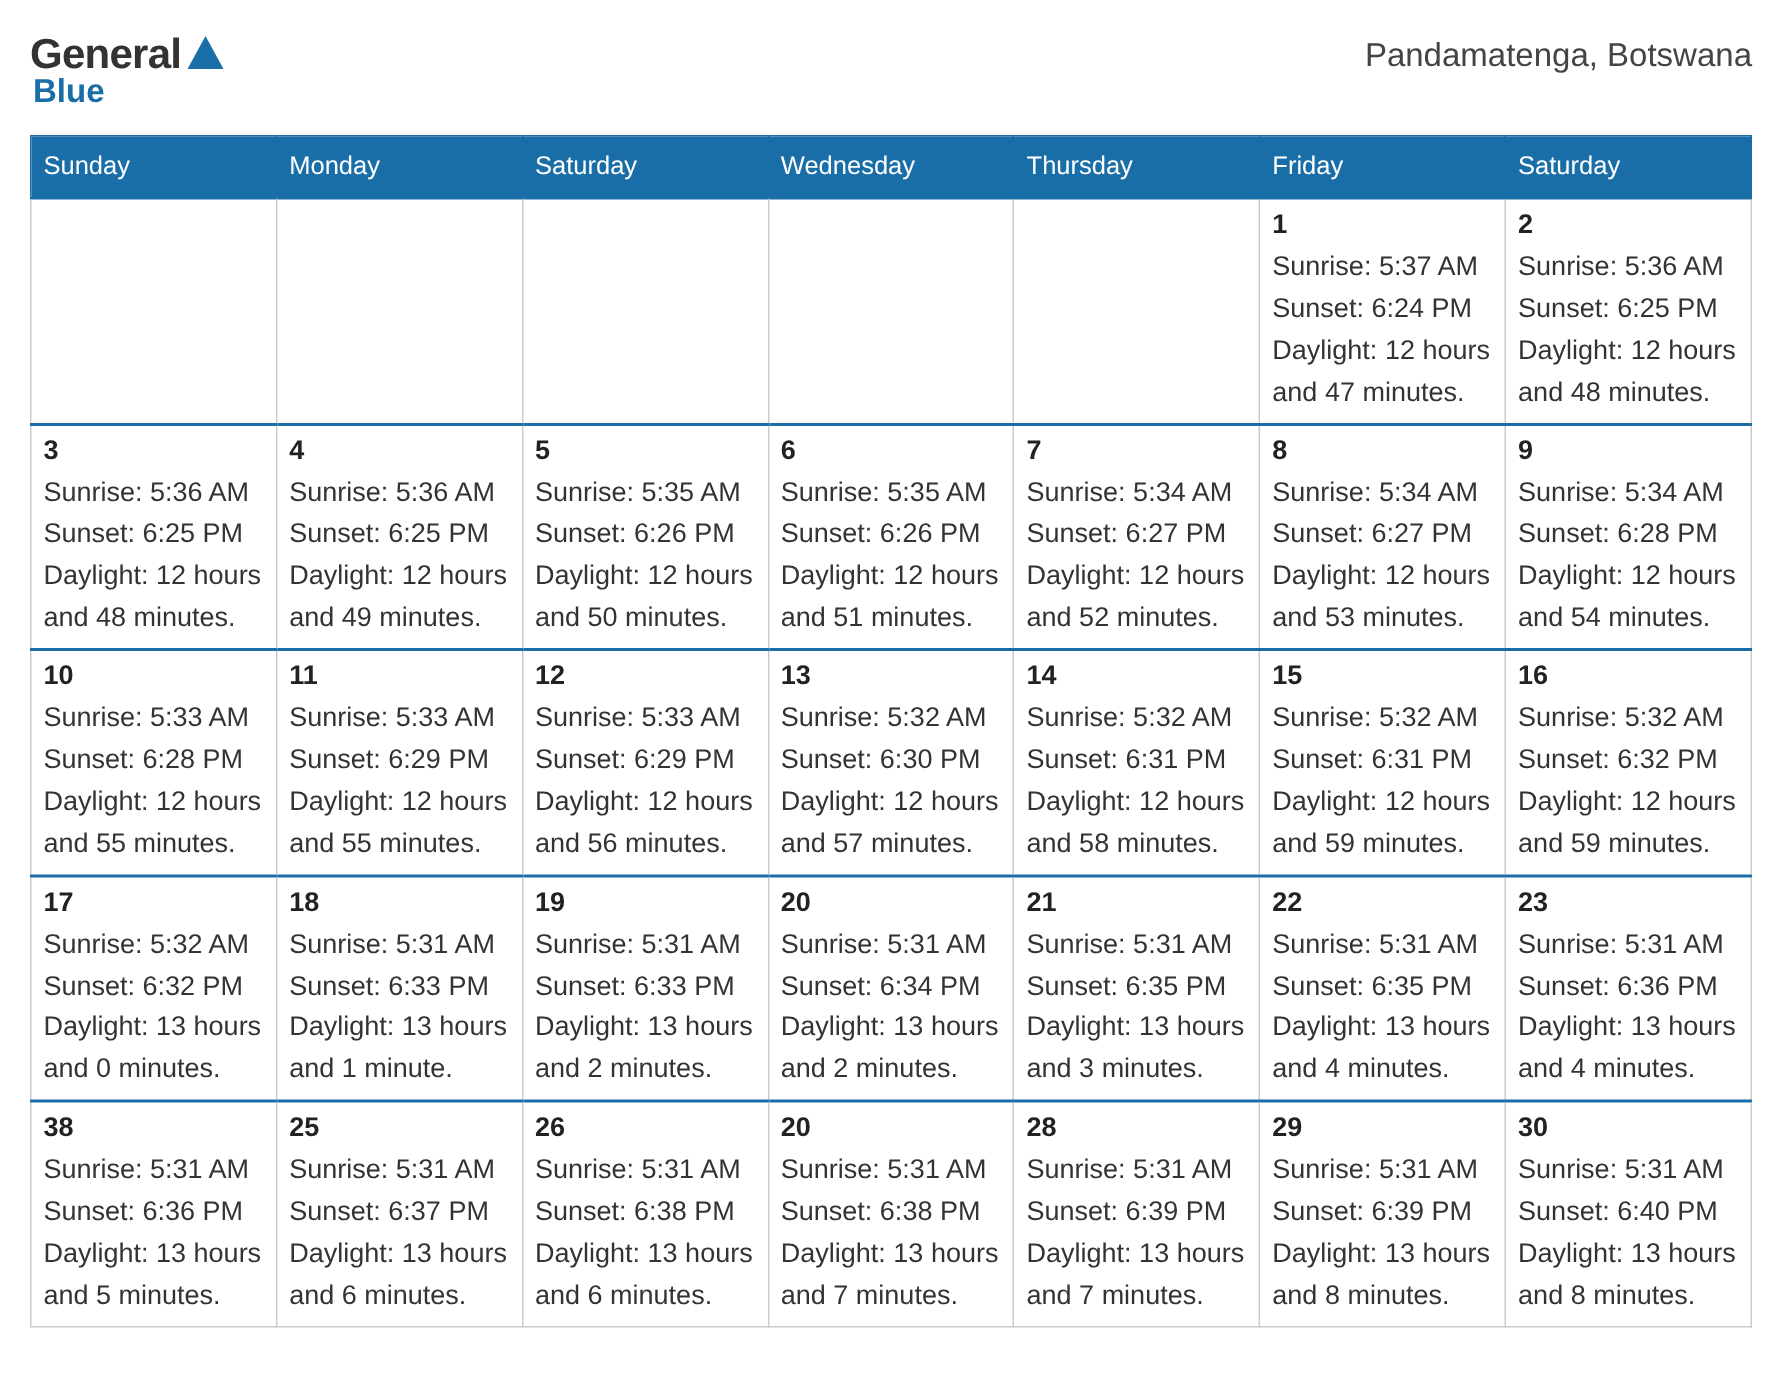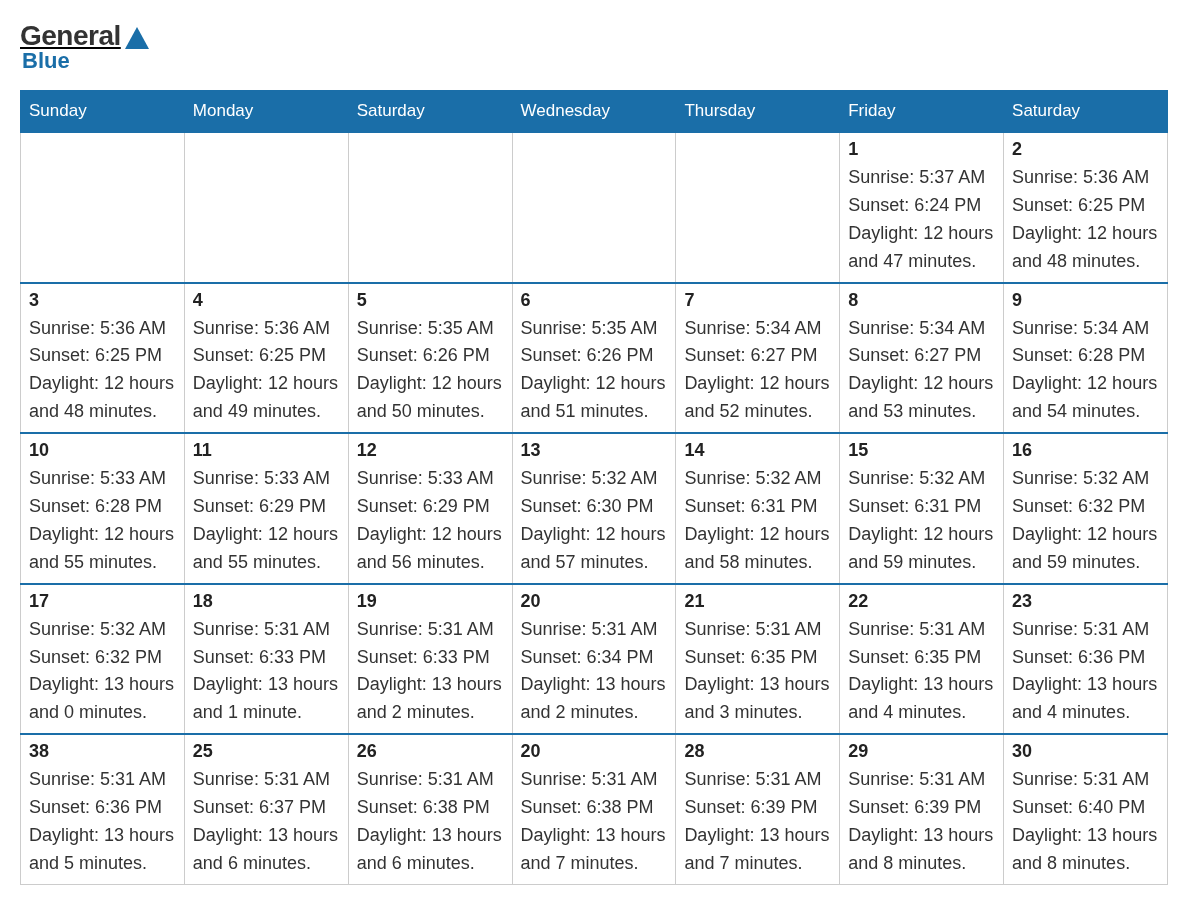--- a/index.html
+++ b/index.html
@@ -16,22 +16,20 @@
       align-items: flex-start;
       margin-bottom: 16px;
     }
     .logo {
       display: flex;
       flex-direction: column;
       align-items: flex-start;
     }
     .logo-top {
       display: flex;
-      align-items: center;
-      text-decoration: underline;
     }
     .logo-general {
       font-size: 28px;
       font-weight: bold;
       color: #333;
       letter-spacing: -0.5px;
     }
     .logo-triangle {
       width: 0;
       height: 0;
@@ -106,20 +104,21 @@
 
 <div class="header-area">
   <div class="logo">
     <div class="logo-top">
       <span class="logo-general">General</span>
       <div class="logo-triangle"></div>
     </div>
     <span class="logo-blue">Blue</span>
   </div>
   <div class="title-area">
+    <div class="location">Pandamatenga, Botswana</div>
   </div>
 </div>
 
 <table class="calendar">
   <thead>
     <tr>
     <th>Sunday</th>
         <th>Monday</th>
         <th>Saturday</th>
         <th>Wednesday</th>

